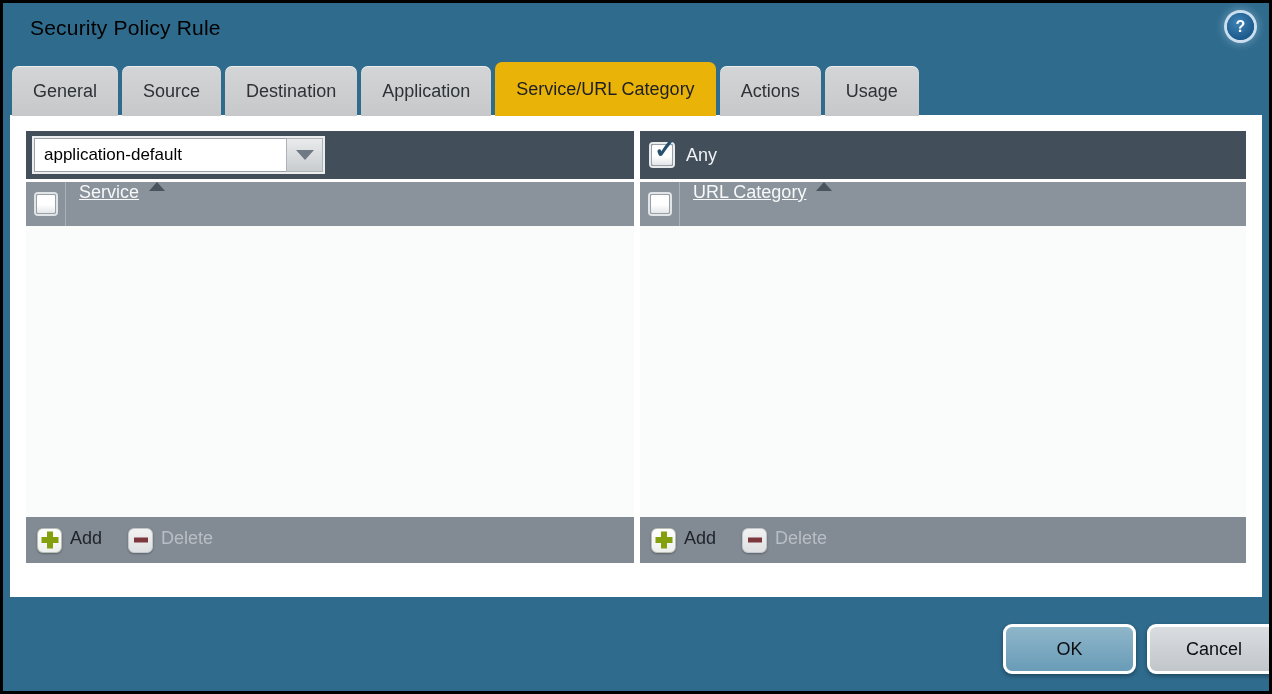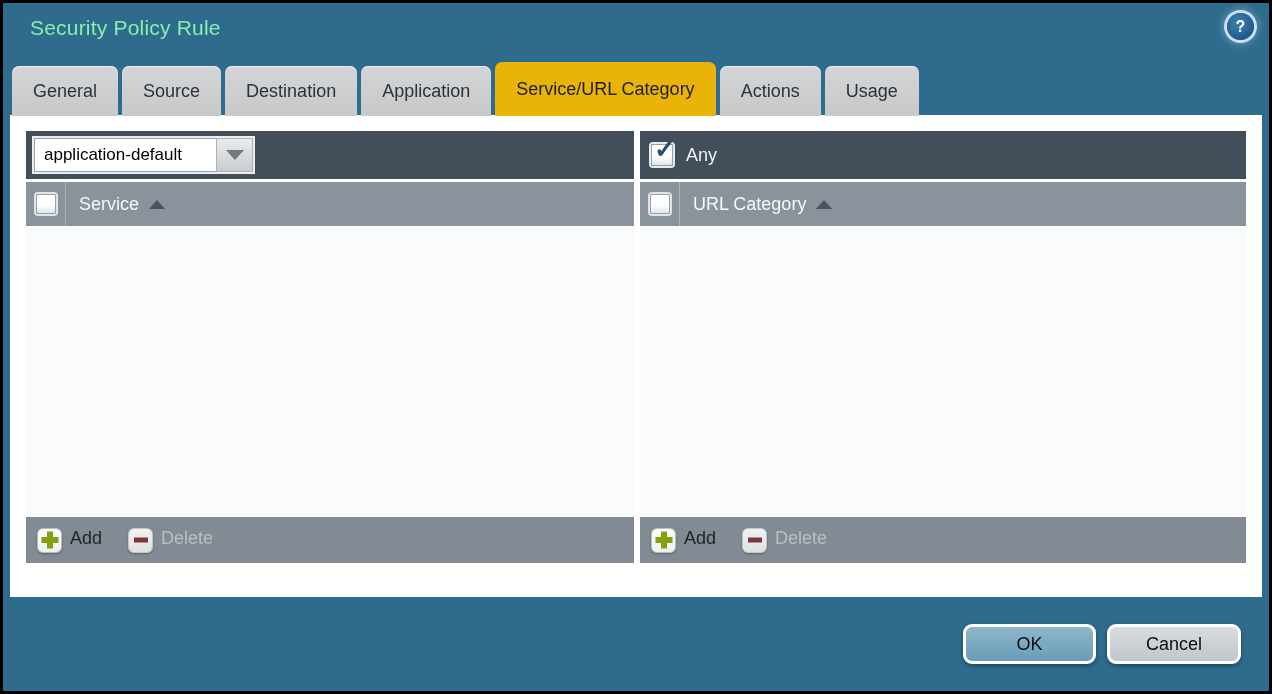--- a/index.html
+++ b/index.html
@@ -7,21 +7,21 @@
   body { font-family:"Liberation Sans", sans-serif; background:#1a1a1a; }
 
   .screen {
     position:relative; width:1272px; height:694px;
     background:#2f6b8d; border:3px solid #000; overflow:hidden;
   }
 
   
   .dialog-title {
     position:absolute; left:27px; top:13px;
-    font-size:21px; color:#86efac; letter-spacing:.2px;
+    font-size:21px; color:#000000; letter-spacing:.2px;
   }
   .help-icon {
     position:absolute; right:15px; top:10px;
     width:27px; height:27px; border-radius:50%;
     background:radial-gradient(circle at 40% 35%, #3f83b5 0%, #1d5a8c 70%);
     color:#fff; font-weight:bold; font-size:16px;
     display:flex; align-items:center; justify-content:center;
     box-shadow:0 0 0 3px #cbdfee, 0 0 8px 4px rgba(170,205,232,.45);
     cursor:pointer;
   }
@@ -60,21 +60,21 @@
   .gap-line { height:3px; background:#fdfdfd; flex:0 0 auto; }
 
   .table-header {
     height:44px; flex:0 0 auto; background:#8a939b;
     display:flex; align-items:stretch; color:#f6f8f9; font-size:18px;
   }
   .th-check {
     width:40px; flex:0 0 auto; display:flex; align-items:center; justify-content:center;
     border-right:1px solid #aab1b7;
   }
-  .th-label { display:flex; align-items:center; padding-left:13px; cursor:pointer; }
+  .th-label { display:flex; align-items:flex-start; padding-left:13px; cursor:pointer;text-decoration:underline; }
   .sort-asc {
     width:0; height:0; margin-left:10px;
     border-left:8px solid transparent; border-right:8px solid transparent;
     border-bottom:9px solid #49545e;
   }
 
   .panel-body { flex:1 1 auto; background:#fafbfb; }
 
   .panel-footer {
     height:46px; flex:0 0 auto; background:#828b94;
@@ -97,21 +97,21 @@
   .icon-plus::after  { width:6px;  height:17px; }
   .icon-minus { background:linear-gradient(#f2f2f2,#dfe0e1); border:1px solid #c2c6ca; }
   .icon-minus::before {
     content:""; position:absolute; left:50%; top:50%; transform:translate(-50%,-50%);
     width:14px; height:5px; background:#7d383e;
   }
 
   
   .dd-group { display:flex; box-shadow:0 0 0 2px rgba(255,255,255,.9); }
   .dd-input {
-    width:182px; height:34px; border:1px solid #9aa1a8; border-right:none;
+    width:252px; height:34px; border:1px solid #9aa1a8; border-right:none;
     font-family:"Liberation Sans", sans-serif; font-size:17px; color:#000;
     padding:4px 9px; outline:none; background:#fff;
   }
   .dd-btn {
     width:37px; height:34px; flex:0 0 auto;
     background:linear-gradient(#e9ebec,#c9cccf);
     border:1px solid #aeb3b8;
     display:flex; align-items:center; justify-content:center; cursor:pointer;
   }
   .dd-caret {
@@ -133,25 +133,26 @@
   }
   .checkbox.checked .checkmark {
     position:absolute; left:2px; top:-9px;
     font-size:26px; font-weight:bold; color:#27506e; line-height:1;
   }
   .any-row { display:flex; align-items:center; gap:13px; padding-left:3px; }
   .any-label { color:#eef2f4; font-size:18px; }
 
   
   .dlg-btn {
-    position:absolute; top:621px; height:40px;
+    position:absolute; top:621px; height:50px;
     border:3px solid #fff; border-radius:9px;
     font-family:"Liberation Sans", sans-serif; font-size:18px; color:#0c0e10;
     display:flex; align-items:center; justify-content:center; cursor:pointer;
     box-shadow:0 2px 4px rgba(0,0,0,.35);
+    margin-left:40px;
   }
   .btn-ok     { left:960px;  width:133px; background:linear-gradient(#8fb6ca,#699cb7); }
   .btn-cancel { left:1104px; width:134px; background:linear-gradient(#dadde0,#c1c6ca); }
 </style>
 </head>
 <body>
 
 <div class="screen">
 
   <div class="dialog-title">Security Policy Rule</div>

